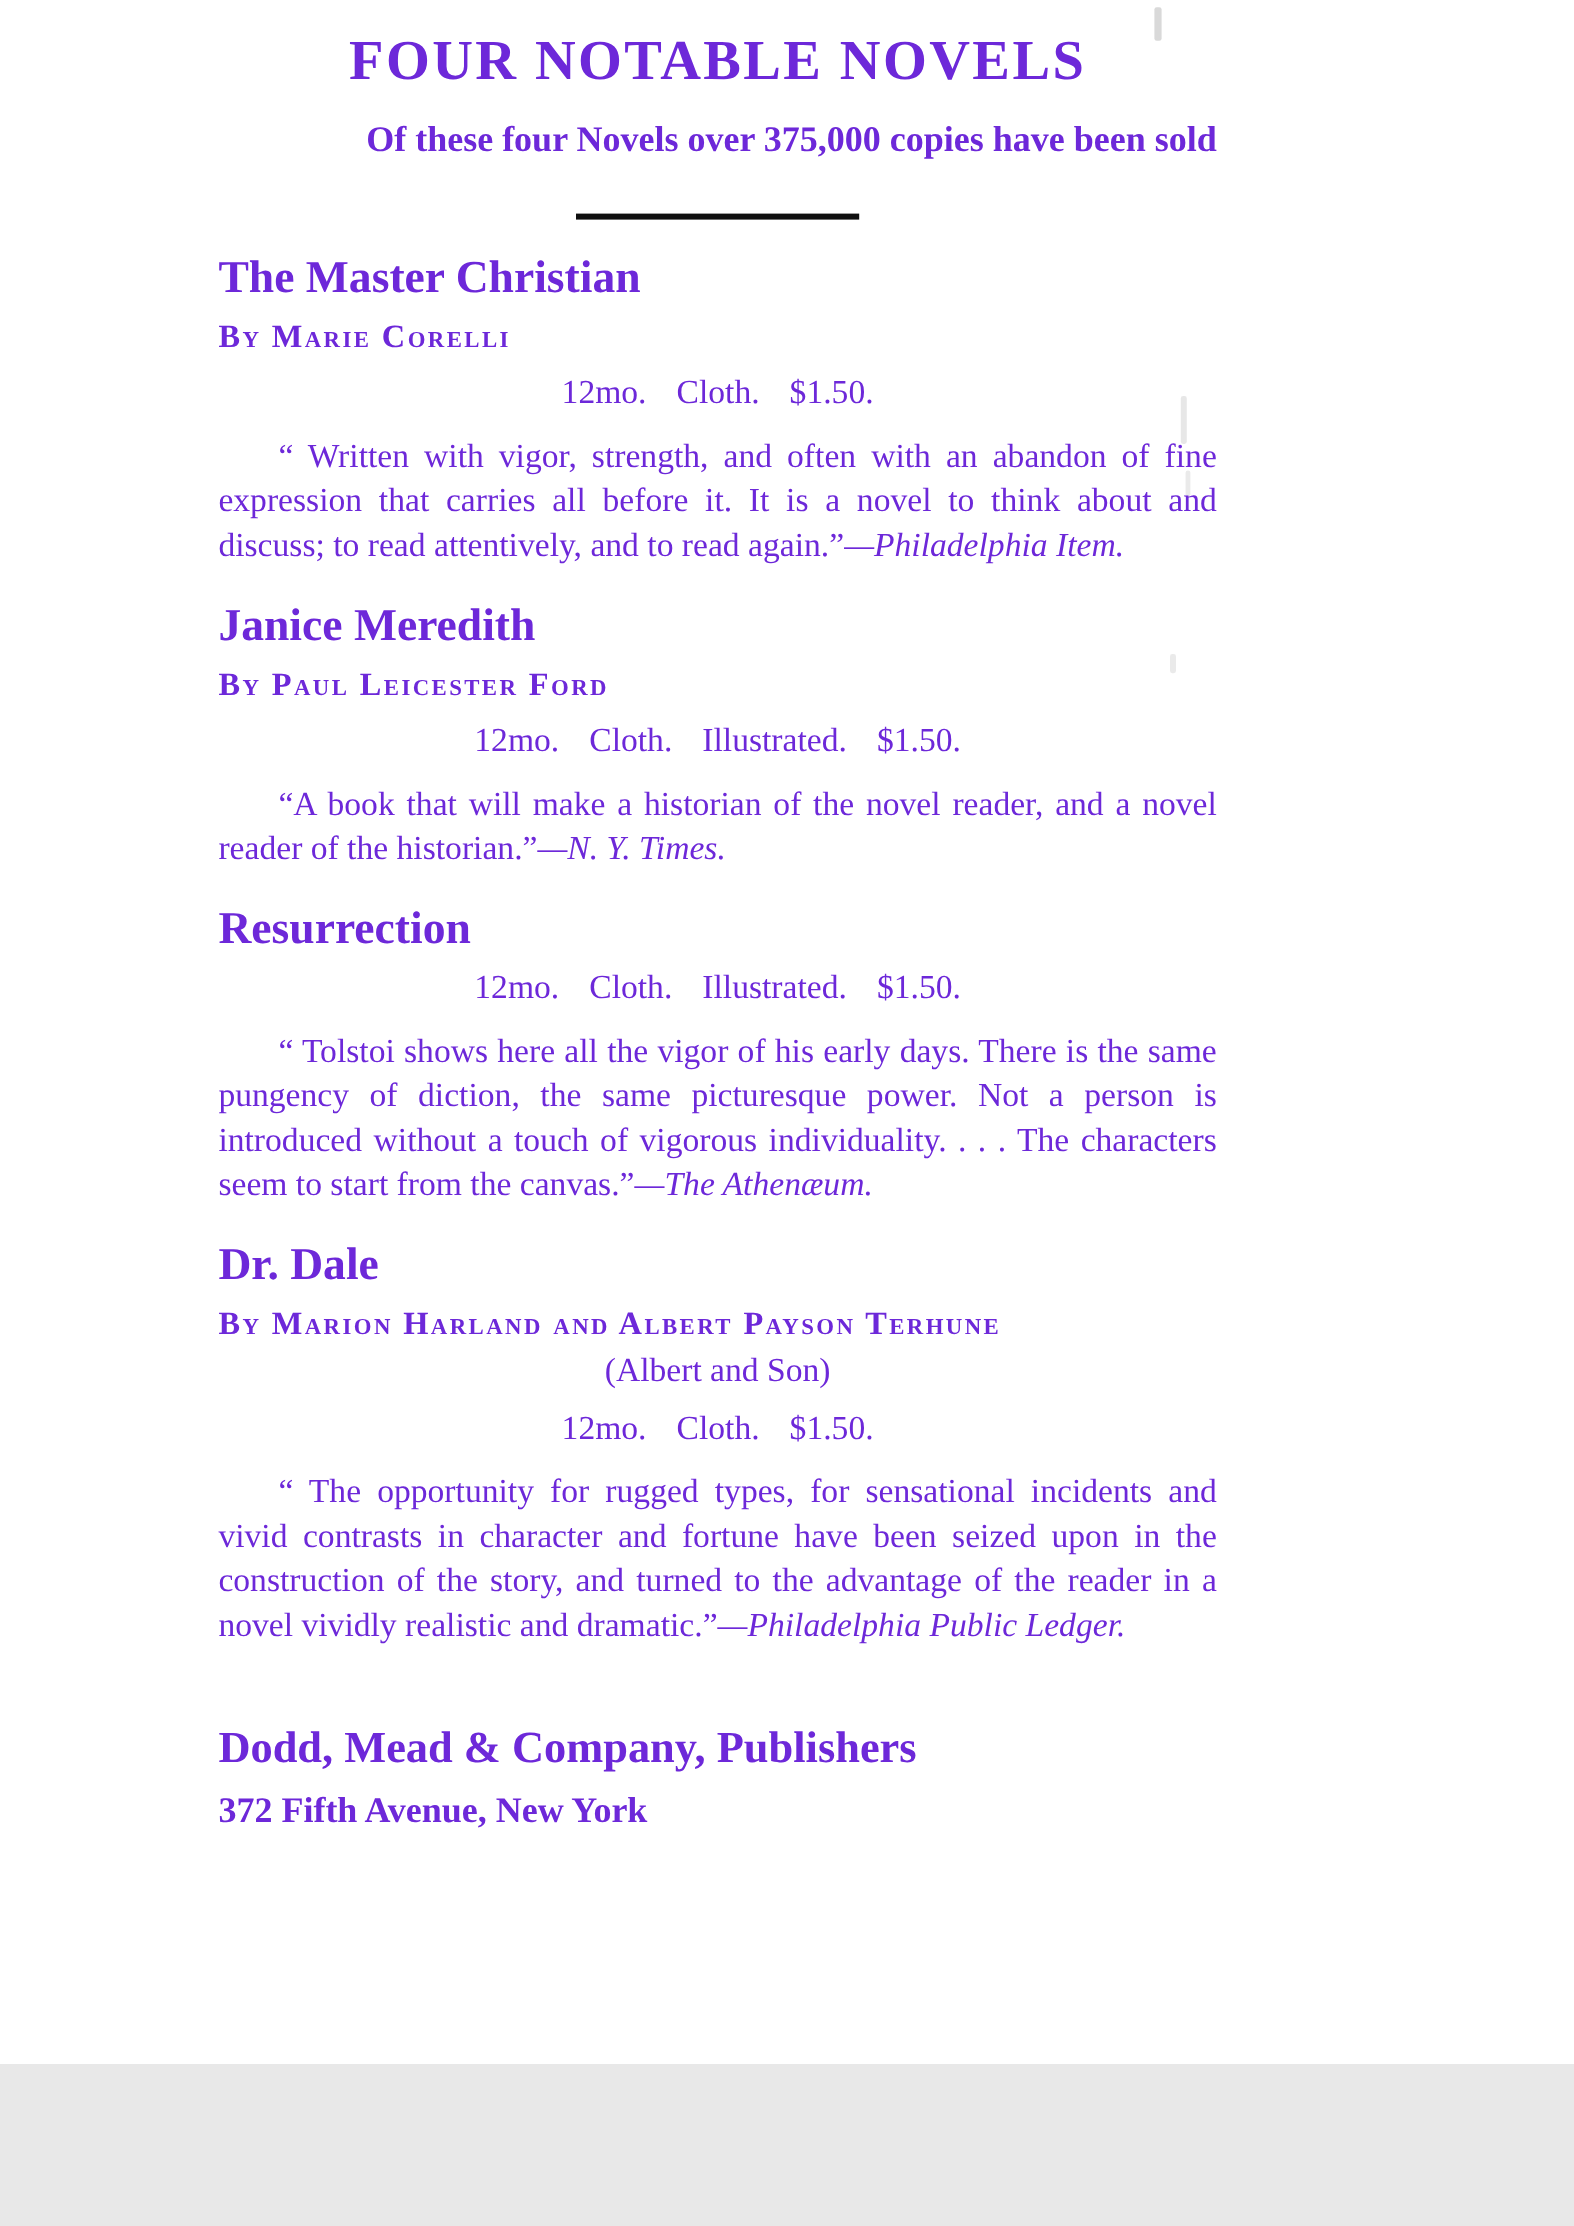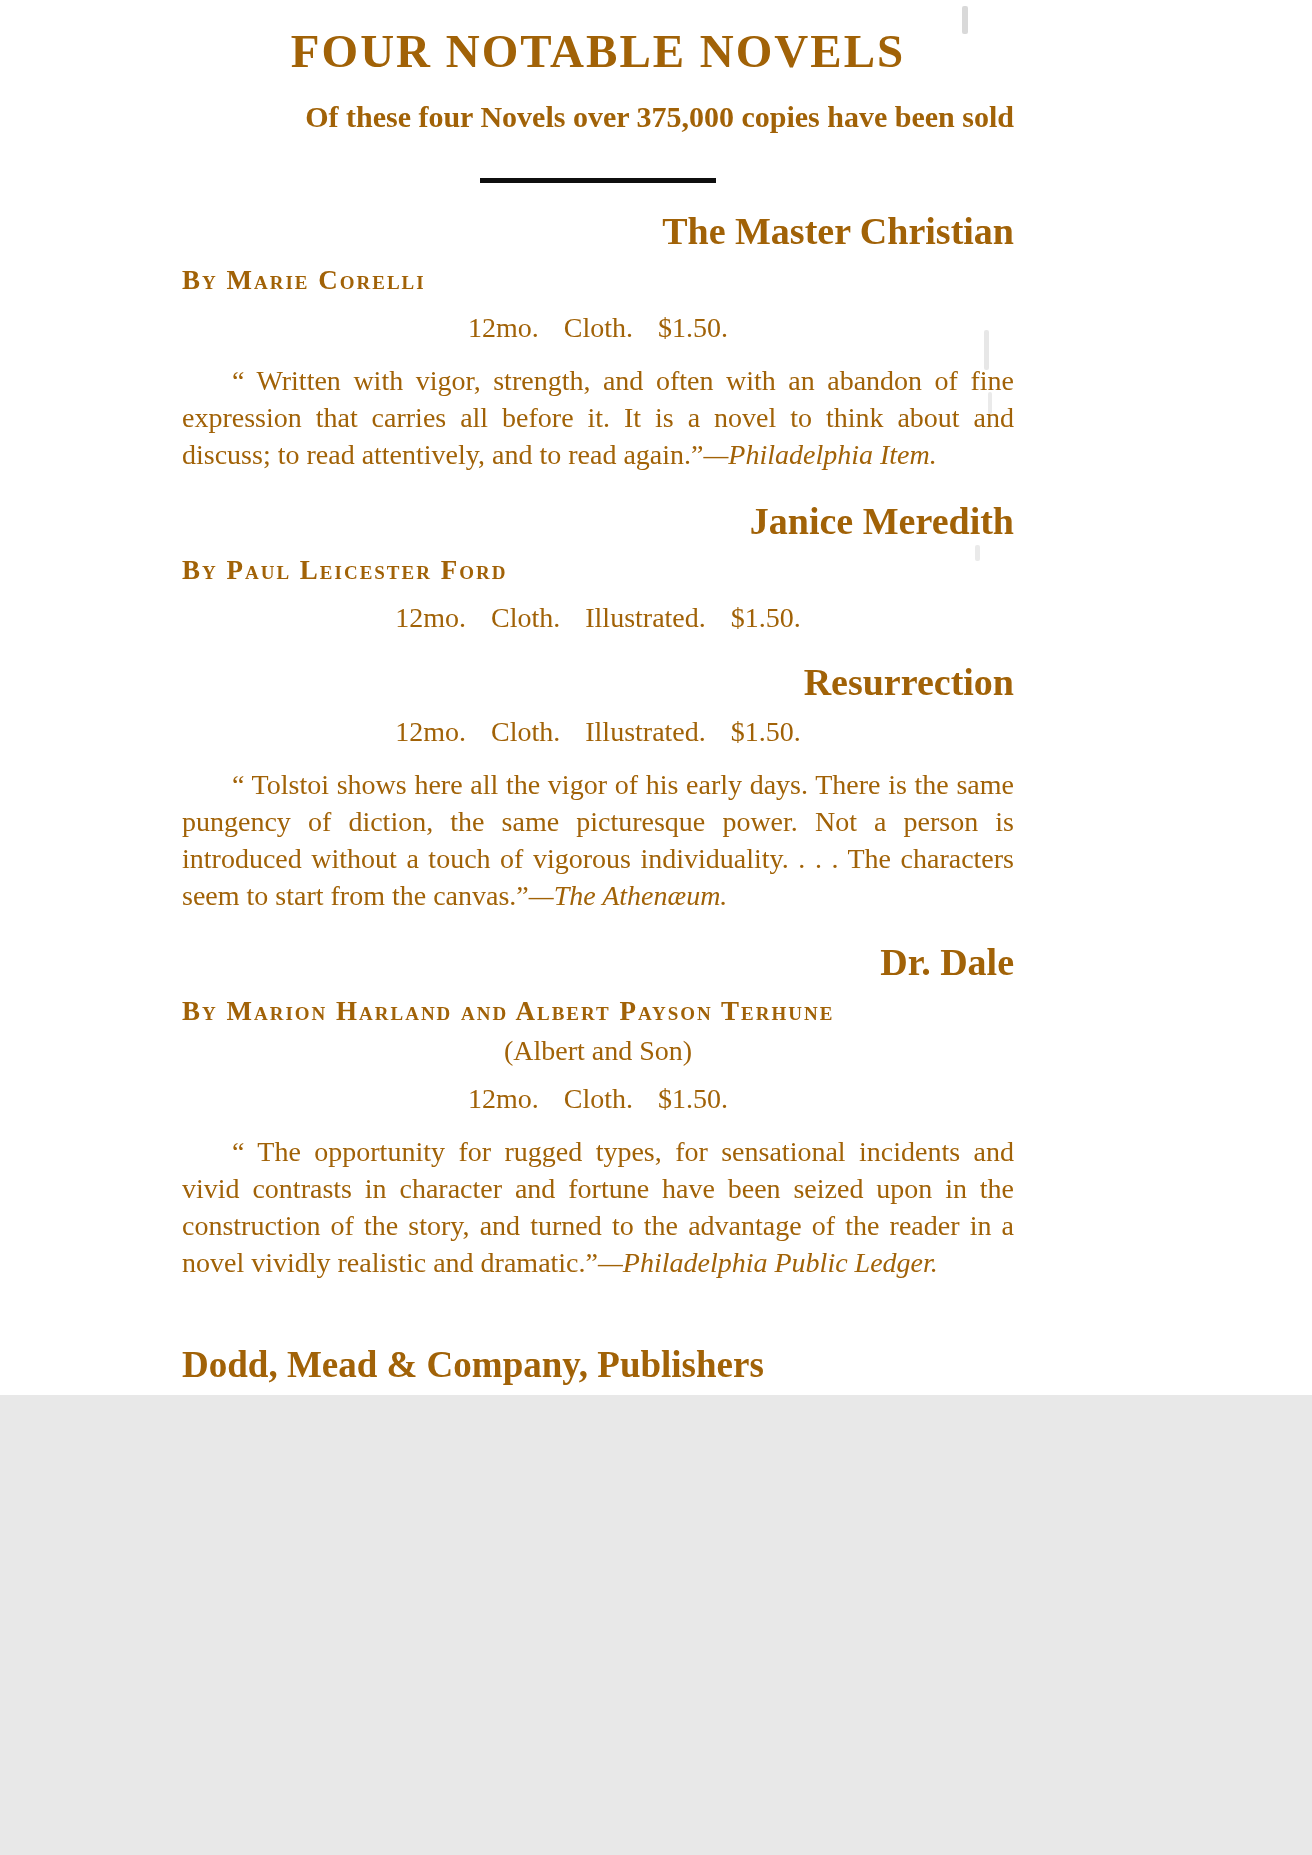--- a/index.html
+++ b/index.html
@@ -1,23 +1,23 @@
 <!DOCTYPE html>
 <html><head>
 <meta charset="utf-8">
 <style>
   html, body { margin: 0; padding: 0; background: #e8e8e8; }
   .page {
     position: relative;
     width: 1312px;
-    height: 1395px;
+    height: 1720px;
     background: #ffffff;
     overflow: hidden;
     font-family: "Liberation Serif", "DejaVu Serif", serif;
-    color: #a16207;
+    color: #6d28d9;
     margin: 0 auto;
   }
   .column {
     position: absolute;
     left: 182px;
     top: 24px;
     width: 832px;
   }
   .page-title {
     font-size: 47px;
@@ -34,21 +34,21 @@
   }
   .rule {
     width: 236px;
     height: 5px;
     background: #0f0f0f;
     margin: 0 auto 8px auto;
   }
   .book-title {
     font-size: 38px;
     font-weight: bold;
-    text-align: right;
+    text-align: left;
     margin: 26px 0 12px 0;
   }
   .book-byline {
     font-size: 27px;
     font-weight: bold;
     font-variant: small-caps;
     letter-spacing: 2px;
     margin: 0 0 16px 0;
   }
   .book-subline {
@@ -111,20 +111,21 @@
       <div class="book-title">The Master Christian</div>
       <div class="book-byline">By Marie Corelli</div>
       <div class="book-format">12mo. Cloth. $1.50.</div>
       <p class="book-quote"><span>“ Written with vigor, strength, and often with an abandon of fine expression that carries all before it. It is a novel to think about and discuss; to read attentively, and to read again.”</span><span class="attribution">—Philadelphia Item.</span></p>
     </section>
 
     <section>
       <div class="book-title">Janice Meredith</div>
       <div class="book-byline">By Paul Leicester Ford</div>
       <div class="book-format">12mo. Cloth. Illustrated. $1.50.</div>
+      <p class="book-quote"><span>“A book that will make a historian of the novel reader, and a novel reader of the historian.”</span><span class="attribution">—N. Y. Times.</span></p>
     </section>
 
     <section>
       <div class="book-title">Resurrection</div>
       <div class="book-format">12mo. Cloth. Illustrated. $1.50.</div>
       <p class="book-quote"><span>“ Tolstoi shows here all the vigor of his early days. There is the same pungency of diction, the same picturesque power. Not a person is introduced without a touch of vigorous individuality. . . . The characters seem to start from the canvas.”</span><span class="attribution">—The Athenæum.</span></p>
     </section>
 
     <section>
       <div class="book-title">Dr. Dale</div>

